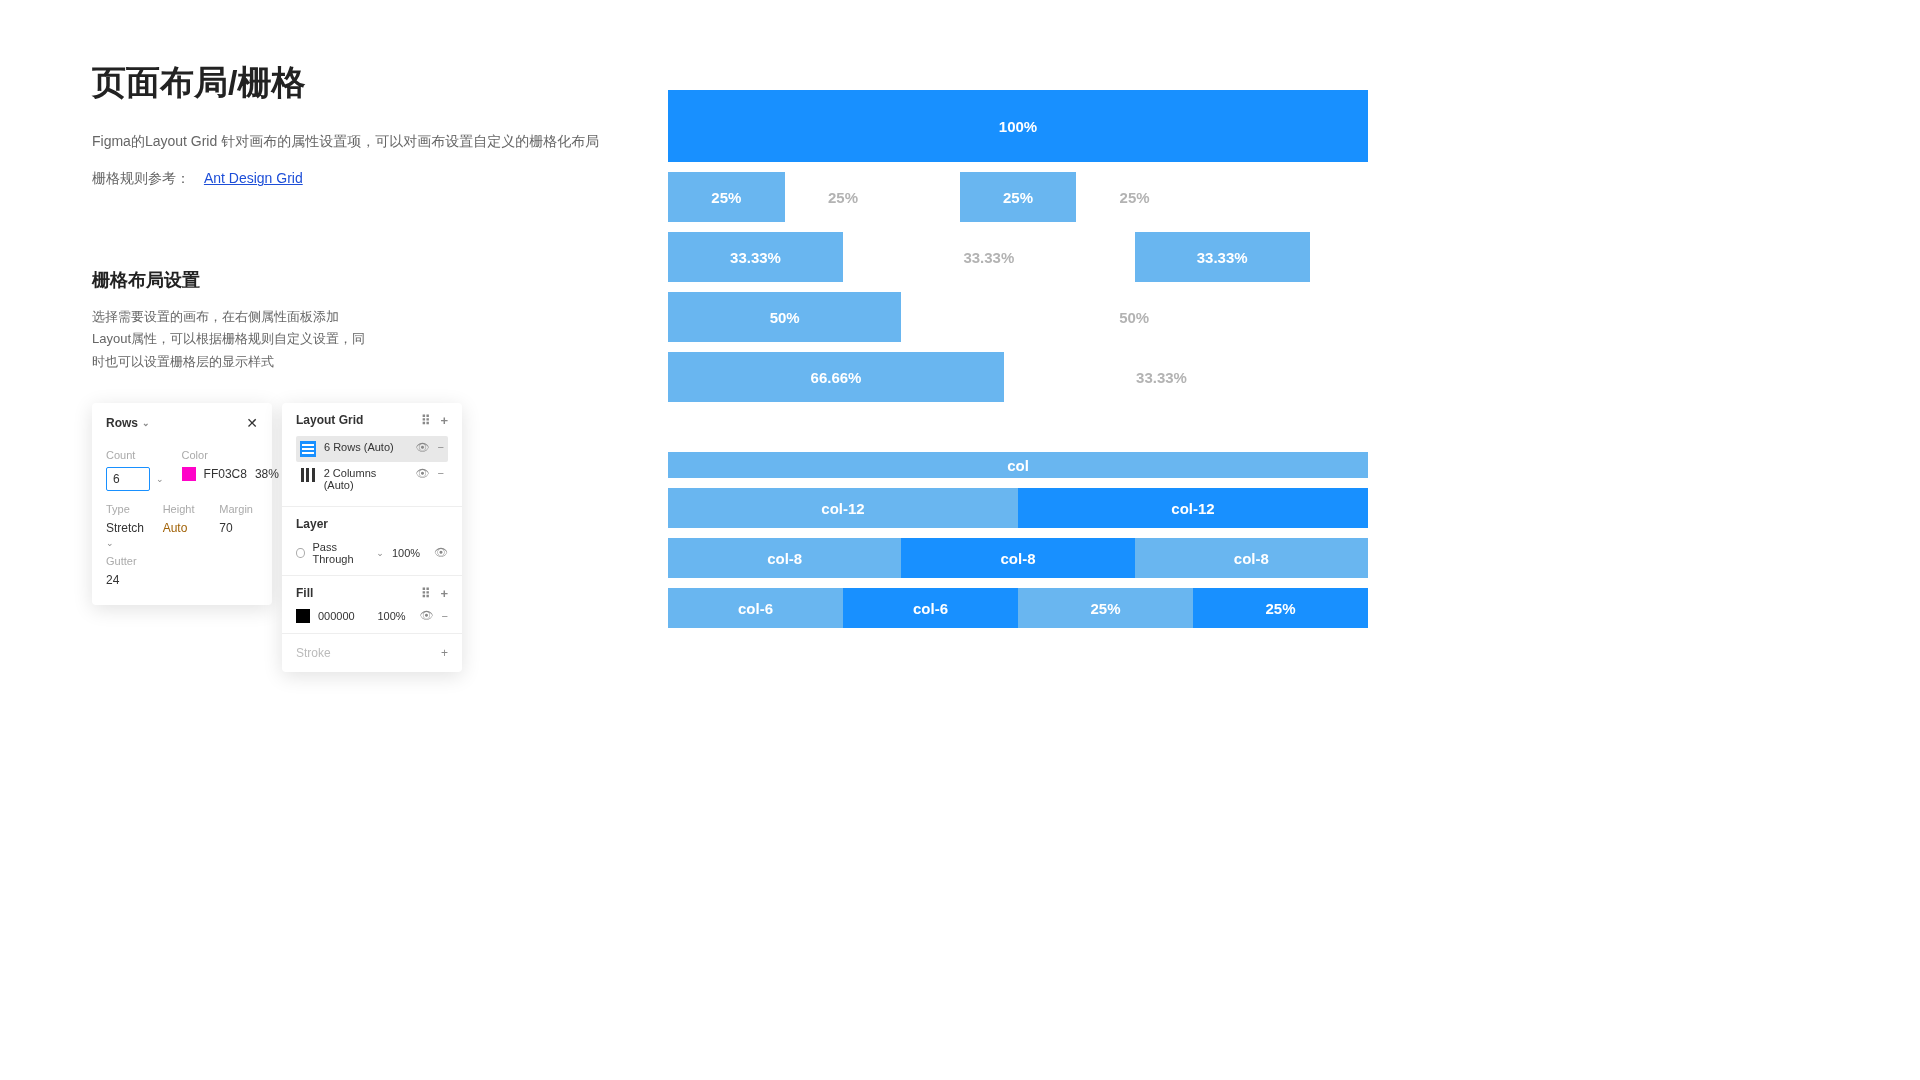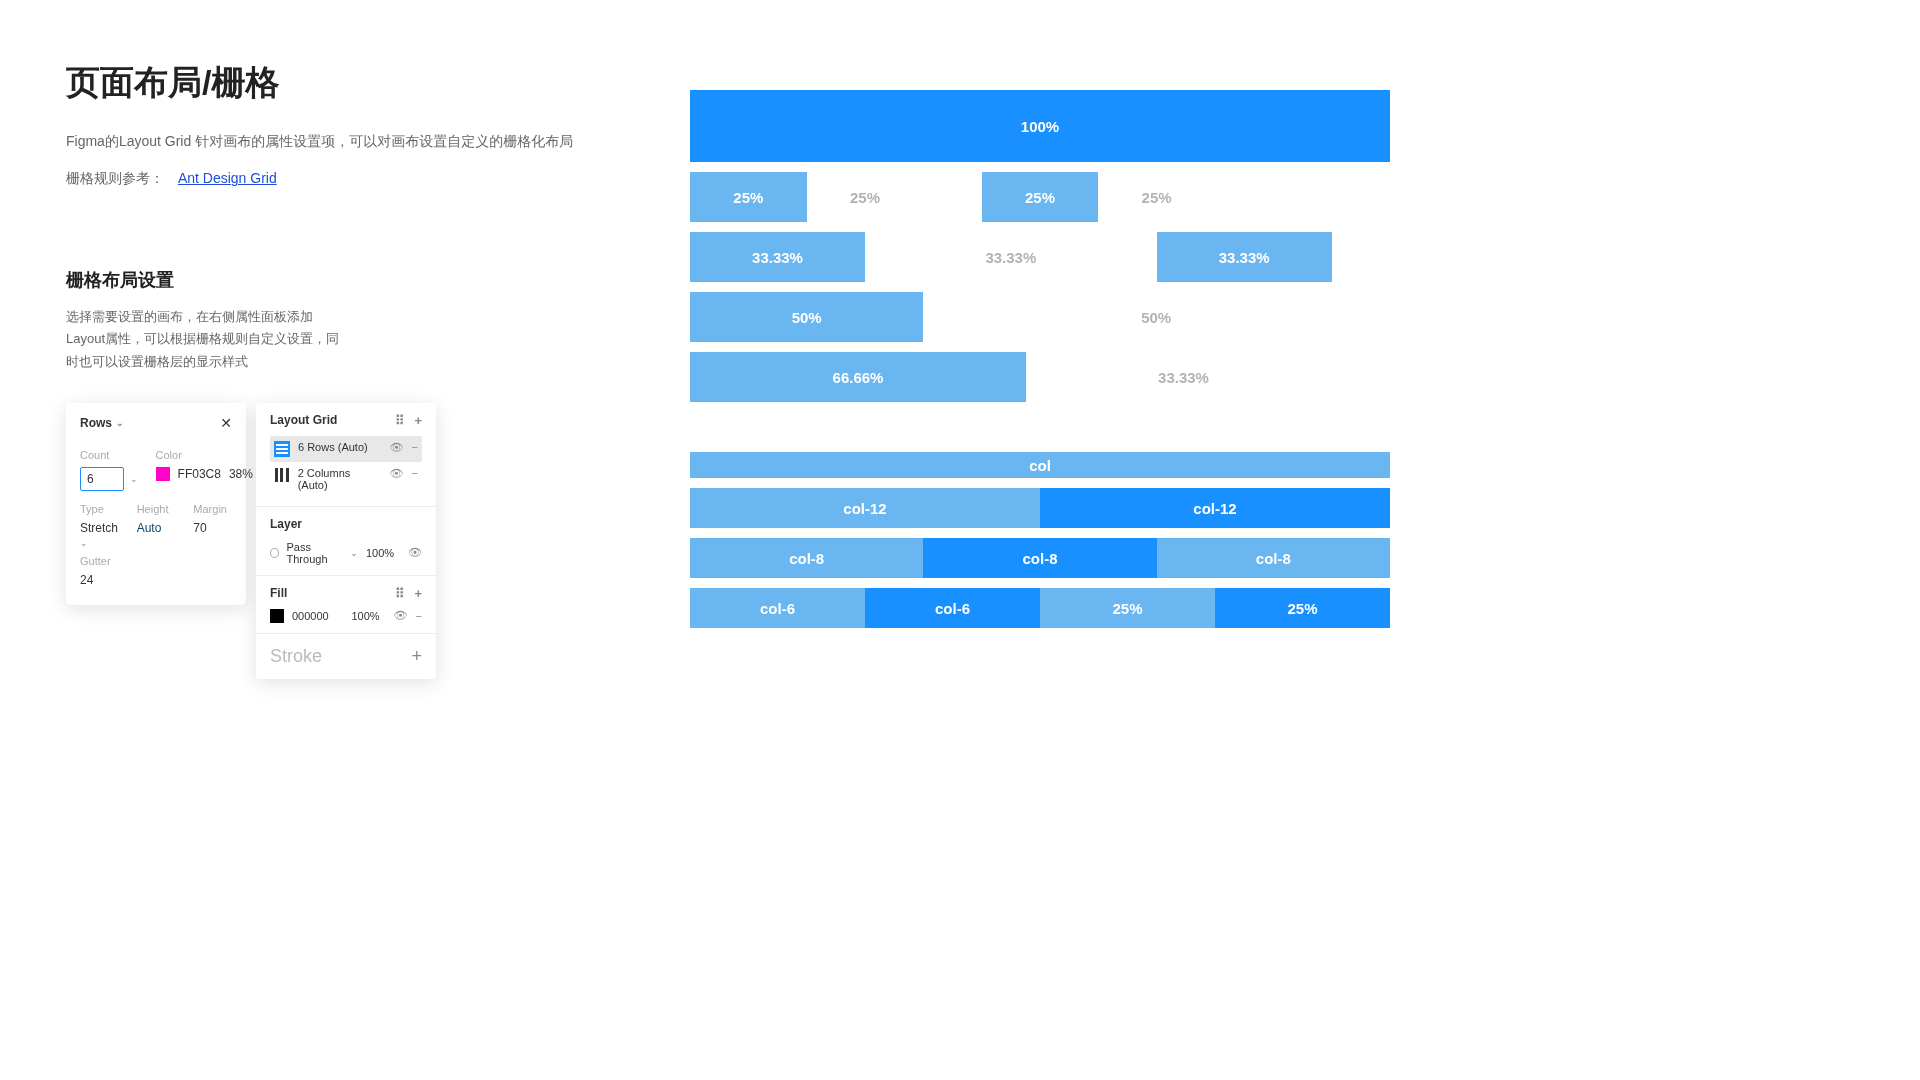--- a/index.html
+++ b/index.html
@@ -1,17 +1,17 @@
 <!DOCTYPE html>
 <html><head>
 <meta charset="utf-8">
 <style>
 *{box-sizing:border-box;margin:0;padding:0}
 body{font-family:-apple-system,BlinkMacSystemFont,"Segoe UI","PingFang SC","Microsoft YaHei",sans-serif;background:#fff;width:1920px;height:1080px;overflow:hidden;position:relative}
-.page{padding:60px 66px;display:flex;gap:104px}
+.page{padding:60px 92px;display:flex;gap:56px}
 .left-col{width:520px;flex-shrink:0}
 .title{font-size:34px;font-weight:700;color:#222;margin-bottom:24px}
 .desc{font-size:14px;color:#666;margin-bottom:18px;line-height:1.6}
 .ref-line{font-size:14px;color:#666;margin-bottom:80px}
 .ref-link{color:#1d4ed8;text-decoration:underline;margin-left:10px}
 .sub-title{font-size:18px;font-weight:700;color:#222;margin-bottom:14px}
 .sub-desc{font-size:13px;color:#666;line-height:1.7;margin-bottom:30px;max-width:280px}
 .panels{display:flex;gap:10px;align-items:flex-start}
 .panel{background:#fff;border-radius:4px;box-shadow:0 4px 20px rgba(0,0,0,0.12);font-size:12px;color:#333}
 .panel-a{width:180px;padding:12px 14px}
@@ -38,21 +38,21 @@
 .ico-rows div{height:2px;background:#fff}
 .ico-cols{width:16px;height:16px;display:flex;justify-content:space-around;padding:1px 0}
 .ico-cols div{width:3px;background:#333}
 .layer-row{display:flex;align-items:center;gap:8px;font-size:11px}
 .layer-o{width:10px;height:10px;border:1px solid #aaa;border-radius:50%}
 .layer-row .pct{margin-left:auto;margin-right:6px}
 .eye{color:#888}
 .fill-row{display:flex;align-items:center;gap:8px;font-size:11px}
 .fill-sw{width:14px;height:14px;background:#000}
 .fill-row .pct{margin-left:auto;margin-right:6px}
-.stroke-row{display:flex;justify-content:space-between;align-items:flex-start;padding:12px 14px;color:#bbb;font-size:18px}
+.stroke-row{display:flex;justify-content:space-between;align-items:flex-start;padding:12px 14px;color:#bbb;font-size:12px}
 .right-col{flex:1;padding-top:30px}
 .grid-demo{width:700px}
 .row{display:flex;gap:0;margin-bottom:10px;position:relative;height:50px}
 .row-tall{height:72px}
 .cell{display:flex;align-items:center;justify-content:center;font-weight:600;font-size:15px}
 .c-dark{background:#1890ff;color:#fff}
 .c-mid{background:#69b6f0;color:#fff}
 .c-ghost{background:transparent;color:#b3b3b3}
 .gap{background:transparent}
 .w-100{width:100%}
@@ -110,21 +110,21 @@
         </div>
         <div class="field-row" style="margin-top:12px">
           <div class="field-col">
             <div class="field-label">Type</div>
             <div class="field-val">
               <span>Stretch</span> <span class="chev">⌄</span>
             </div>
           </div>
           <div class="field-col">
             <div class="field-label">Height</div>
-            <div class="field-val" style="color:#0c4a6e">Auto</div>
+            <div class="field-val" style="color:#a16207">Auto</div>
           </div>
           <div class="field-col">
             <div class="field-label">Margin</div>
             <div class="field-val">70</div>
           </div>
         </div>
         <div class="field-row" style="margin-top:3px">
           <div class="field-col">
             <div class="field-label">Gutter</div>
             <div class="field-val">24</div>

